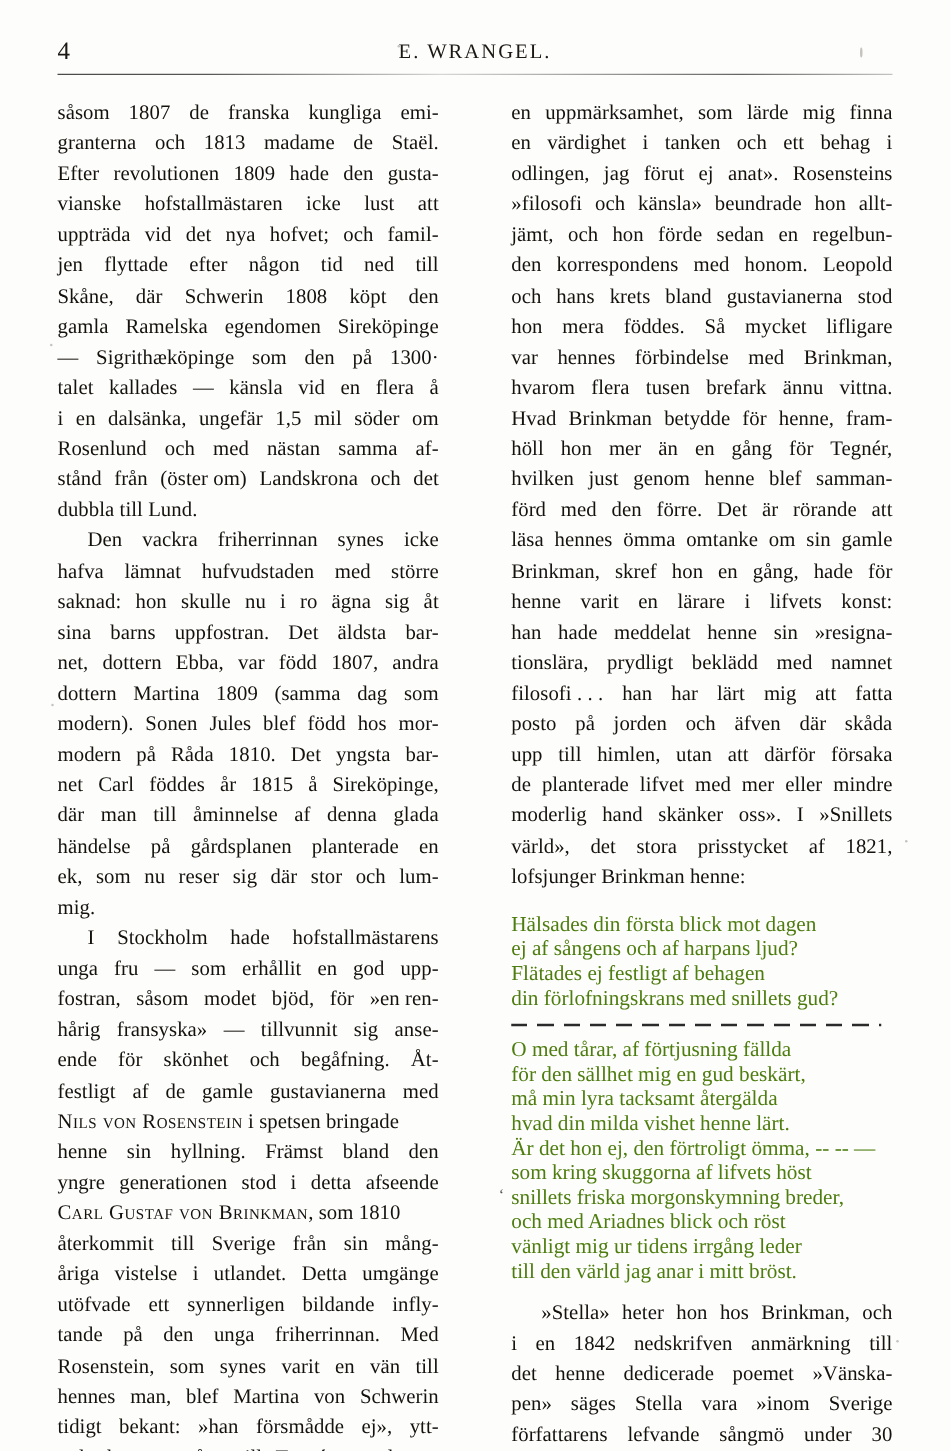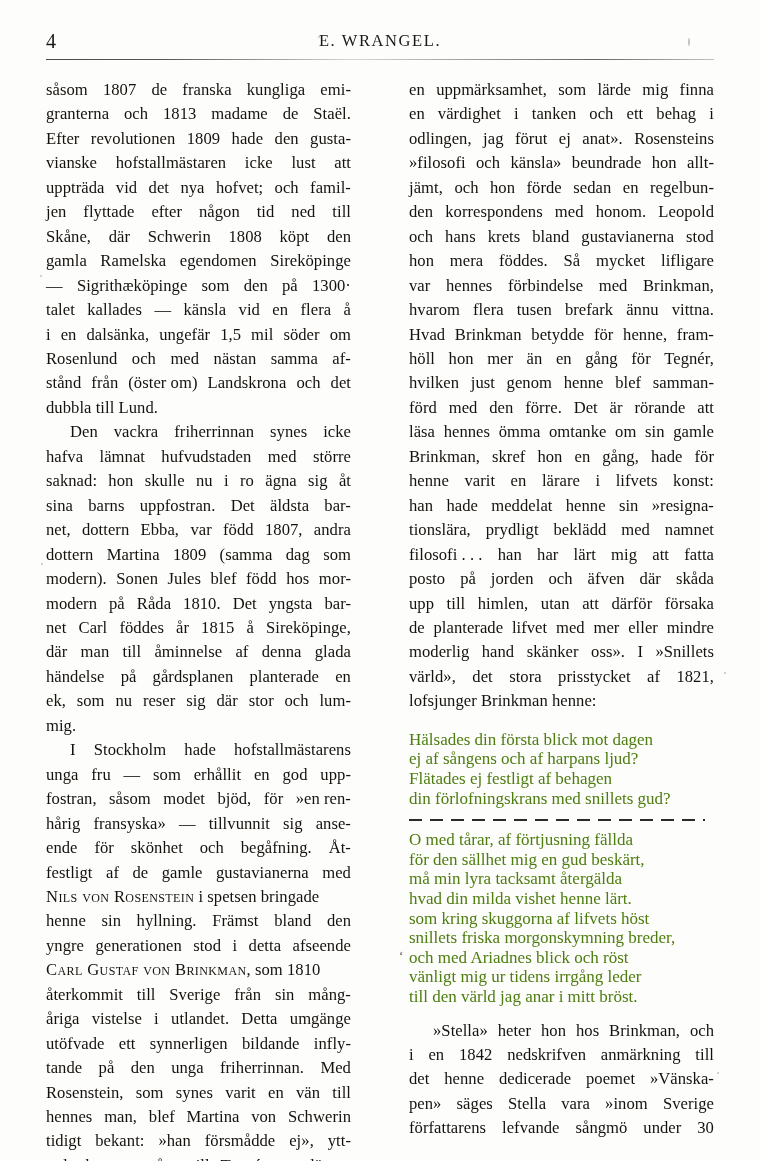--- a/index.html
+++ b/index.html
@@ -713,20 +713,21 @@
           <div class="verse-gap"></div>
           <div class="verse-line">Hälsades din första blick mot dagen</div>
           <div class="verse-line">ej af sångens och af harpans ljud?</div>
           <div class="verse-line">Flätades ej festligt af behagen</div>
           <div class="verse-line">din förlofningskrans med snillets gud?</div>
           <div class="verse-rule"></div>
           <div class="verse-line">O med tårar, af förtjusning fällda</div>
           <div class="verse-line">för den sällhet mig en gud beskärt,</div>
           <div class="verse-line">må min lyra tacksamt återgälda</div>
           <div class="verse-line">hvad din milda vishet henne lärt.</div>
+          <div class="verse-line">Är det hon ej, den förtroligt ömma, -- -- —</div>
           <div class="verse-line">som kring skuggorna af lifvets höst</div>
           <div class="verse-line">snillets friska morgonskymning breder,</div>
           <div class="verse-line">och med Ariadnes blick och röst</div>
           <div class="verse-line">vänligt mig ur tidens irrgång leder</div>
           <div class="verse-line">till den värld jag anar i mitt bröst.</div>
         </div>
         <div class="tail-note">
           <div class="body-line just indent">
             <span>»Stella»</span>
             <span>heter</span>

